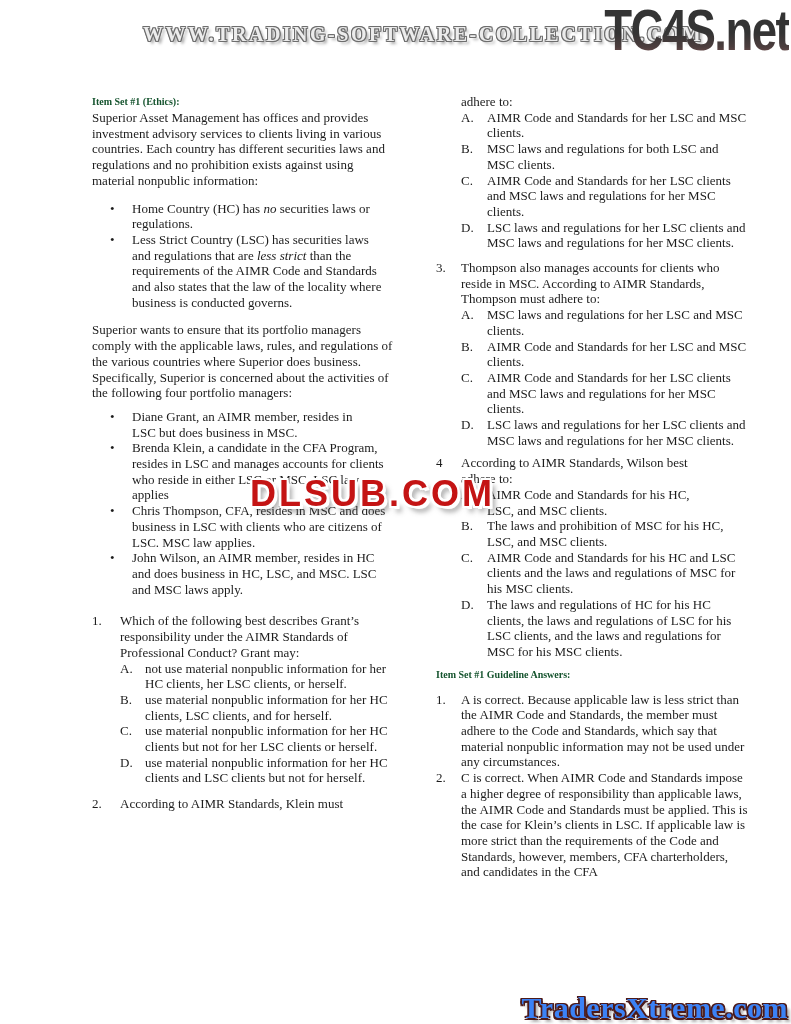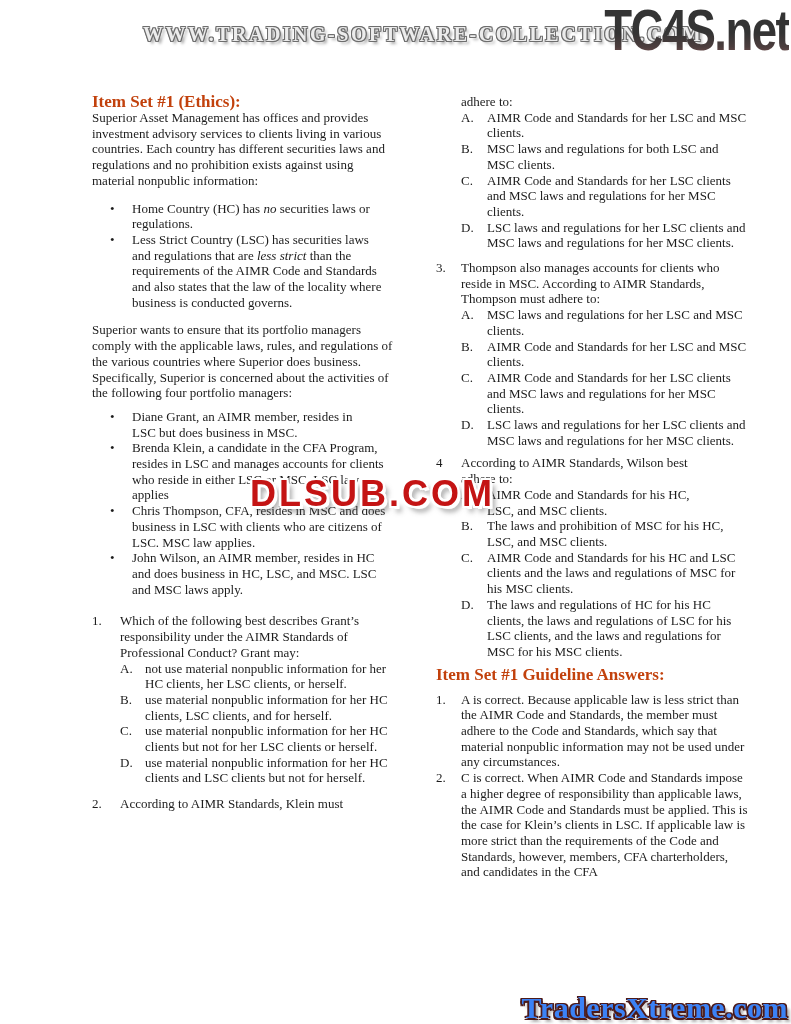--- a/index.html
+++ b/index.html
@@ -42,21 +42,21 @@
     text-shadow:1.5px 0 #4c1b1b,-1.5px 0 #4c1b1b,0 1.5px #4c1b1b,0 -1.5px #4c1b1b,
                 1.5px 1.5px #4c1b1b,-1.5px -1.5px #4c1b1b,1.5px -1.5px #4c1b1b,-1.5px 1.5px #4c1b1b,
                 4px 4px 3px rgba(120,120,120,.6);
   }
 
   
   .col { position:absolute; top:94px; }
   .col-left  { left:92px;  width:307px; }
   .col-right { left:436px; width:312px; }
 
-  .red-heading { color:#c2410c; font-weight:bold; font-size:17px; line-height:16px; }
+  .red-heading { color:#14532d; font-weight:bold; font-size:10px; line-height:16px; }
   .para { margin:0; }
 
   ul.bullets { list-style:none; margin:12px; padding:0; }
   ul.bullets > li { position:relative; padding-left:28px; }
   ul.bullets > li::before { content:"\2022"; position:absolute; left:6px; }
   ul.managers { margin-top:8px; }
 
   .questions { margin-top:16px; }
   .question { display:flex; margin-bottom:10px; }
   .question:last-child { margin-bottom:0; }

